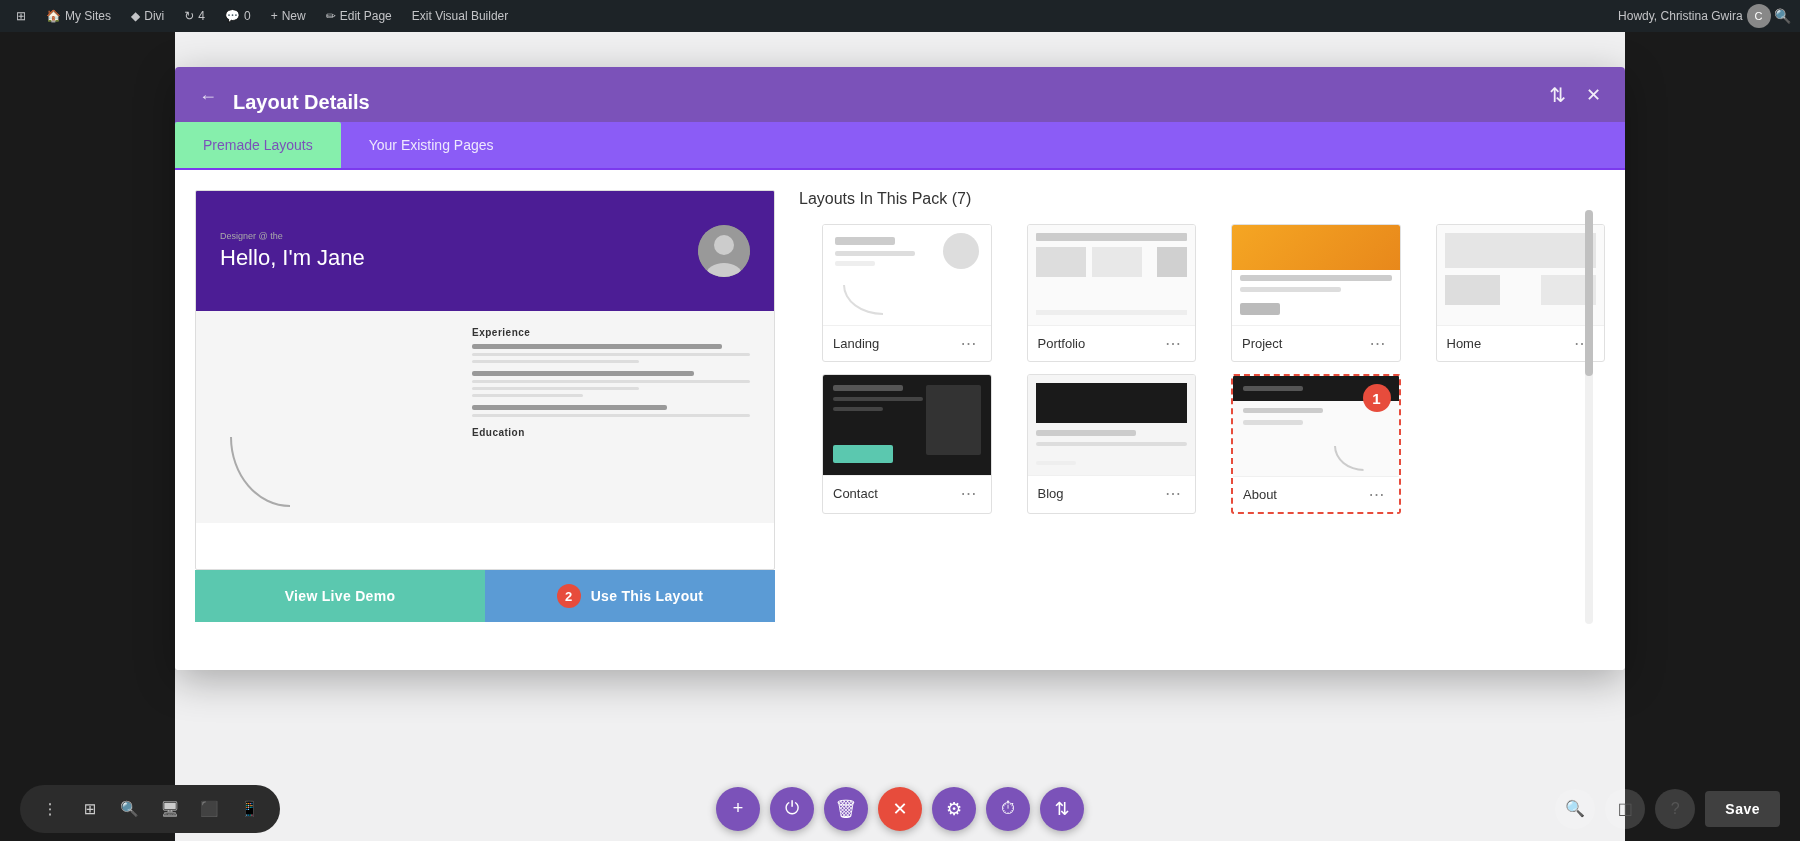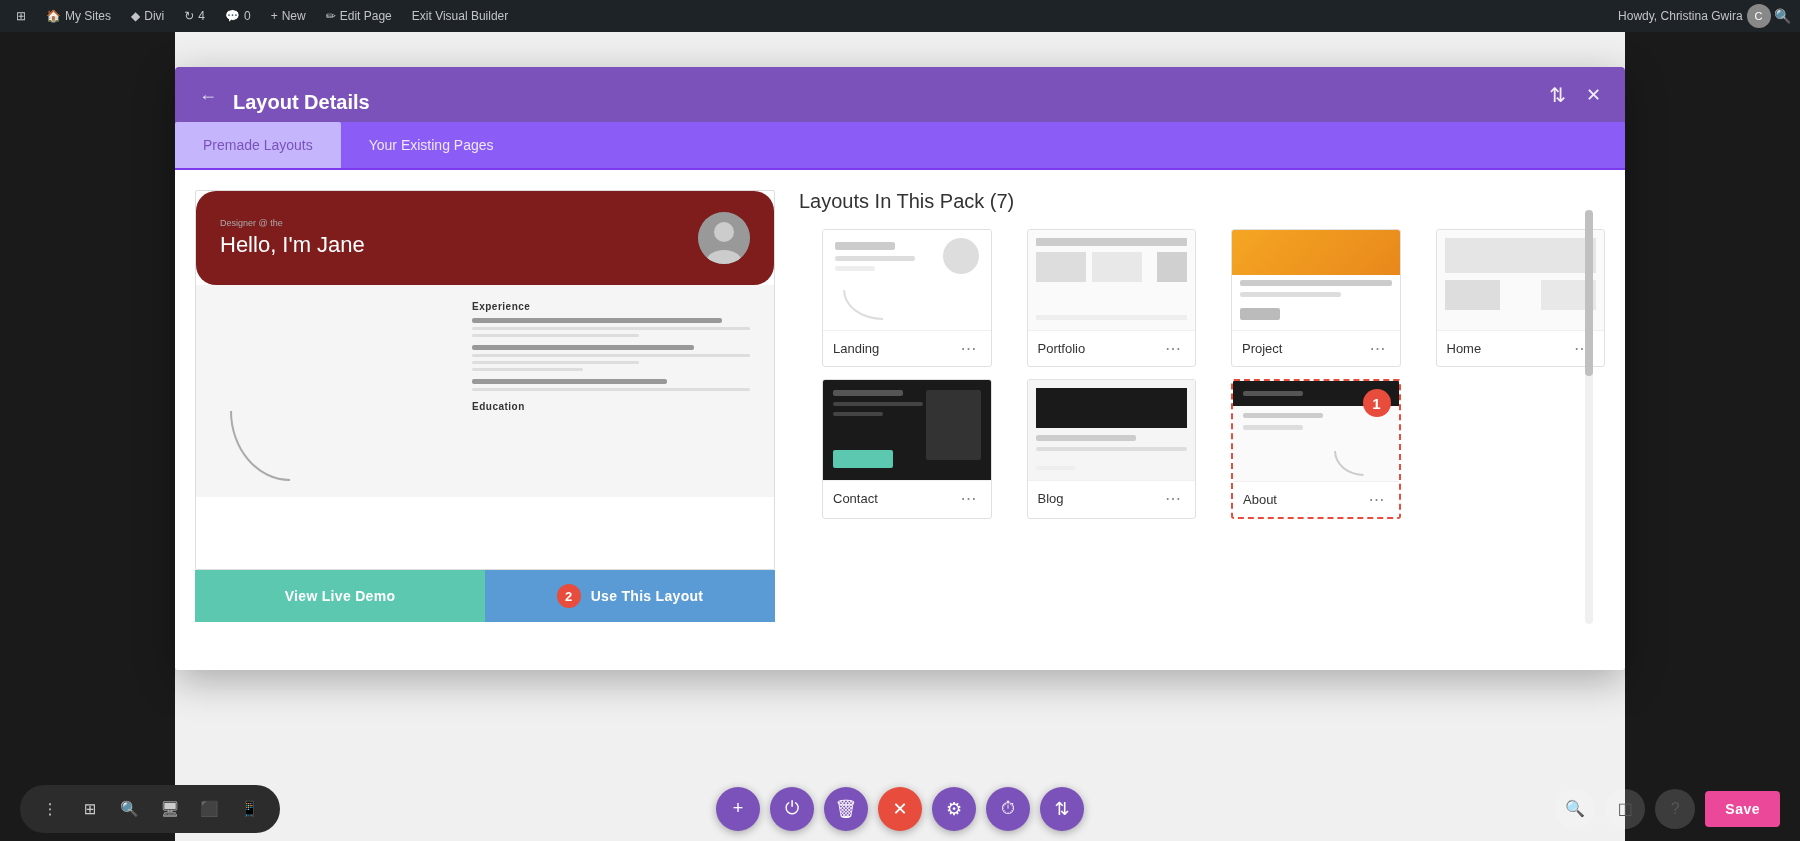--- a/index.html
+++ b/index.html
@@ -120,21 +120,21 @@
       height: 100%;
       display: flex;
       align-items: center;
       color: rgba(255,255,255,0.85);
       font-size: 14px;
       cursor: pointer;
       font-weight: 500;
       transition: background 0.2s;
     }
     .tab-item.active {
-      background: #c4b5fd;
+      background: #86efac;
       color: #7b52b9;
       border-radius: 2px 2px 0 0;
     }
 
     
     #modal-body {
       display: flex;
       padding: 20px;
       gap: 24px;
       background: #fff;
@@ -151,27 +151,26 @@
       width: 100%;
       height: 380px;
       background: #fff;
       border: 1px solid #ddd;
       border-radius: 2px;
       overflow: hidden;
       position: relative;
     }
     
     .preview-top {
-      height: 94px;
-      background: #7f1d1d;
+      height: 120px;
+      background: #4c1d95;
       display: flex;
       align-items: center;
       padding: 16px 24px;
       gap: 16px;
-      border-radius: 20px;
     }
     .preview-top-text { color: #fff; }
     .preview-top-label { font-size: 9px; color: #aaa; margin-bottom: 4px; }
     .preview-top-name { font-size: 22px; font-weight: 300; color: #fff; }
     .preview-avatar {
       width: 52px; height: 52px; border-radius: 50%; background: #888;
       overflow: hidden; margin-left: auto; flex-shrink: 0;
       display: flex; align-items: center; justify-content: center;
     }
     .preview-body {
@@ -222,21 +221,21 @@
       display: flex;
       align-items: center;
       justify-content: center;
     }
 
     
     #layouts-panel {
       flex: 1;
     }
     #layouts-title {
-      font-size: 20px;
+      font-size: 16px;
       color: #333;
       margin-bottom: 16px;
       font-weight: 400;
     }
     .layouts-grid {
       display: grid;
       grid-template-columns: repeat(4, 1fr);
       gap: 12px;
     }
     .layout-card {
@@ -426,21 +425,21 @@
     .toolbar-right-btn {
       width: 40px; height: 40px;
       border-radius: 50%;
       display: flex; align-items: center; justify-content: center;
       cursor: pointer;
       background: rgba(255,255,255,0.15);
       color: #555;
       font-size: 16px;
     }
     .save-btn {
-      background: #ec4899;
+      background: #404040;
       color: #fff;
       padding: 10px 20px;
       border-radius: 4px;
       font-size: 14px;
       font-weight: 600;
       cursor: pointer;
       letter-spacing: 0.5px;
     }
 
     

